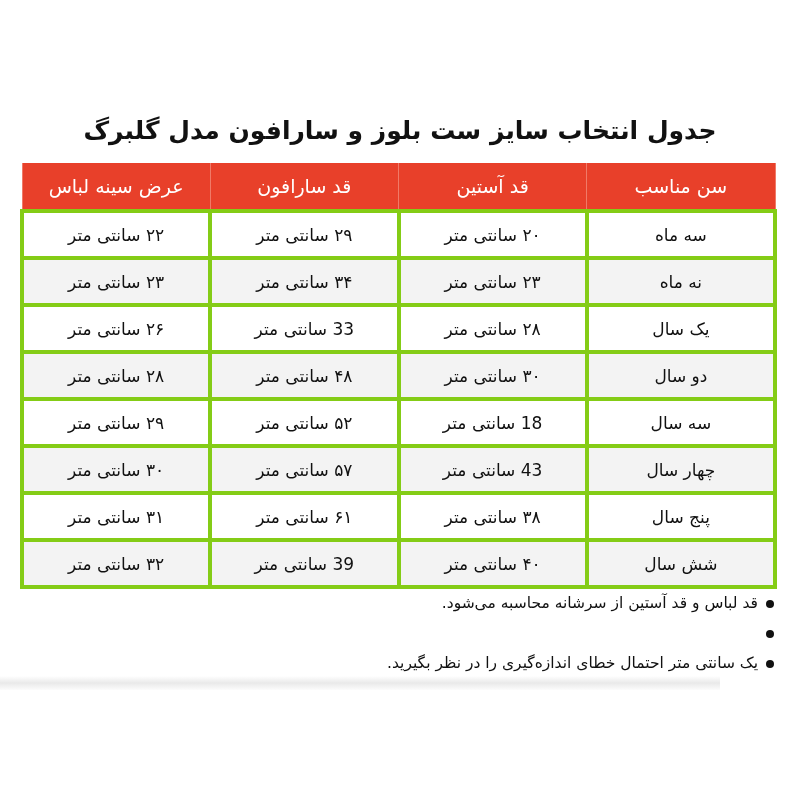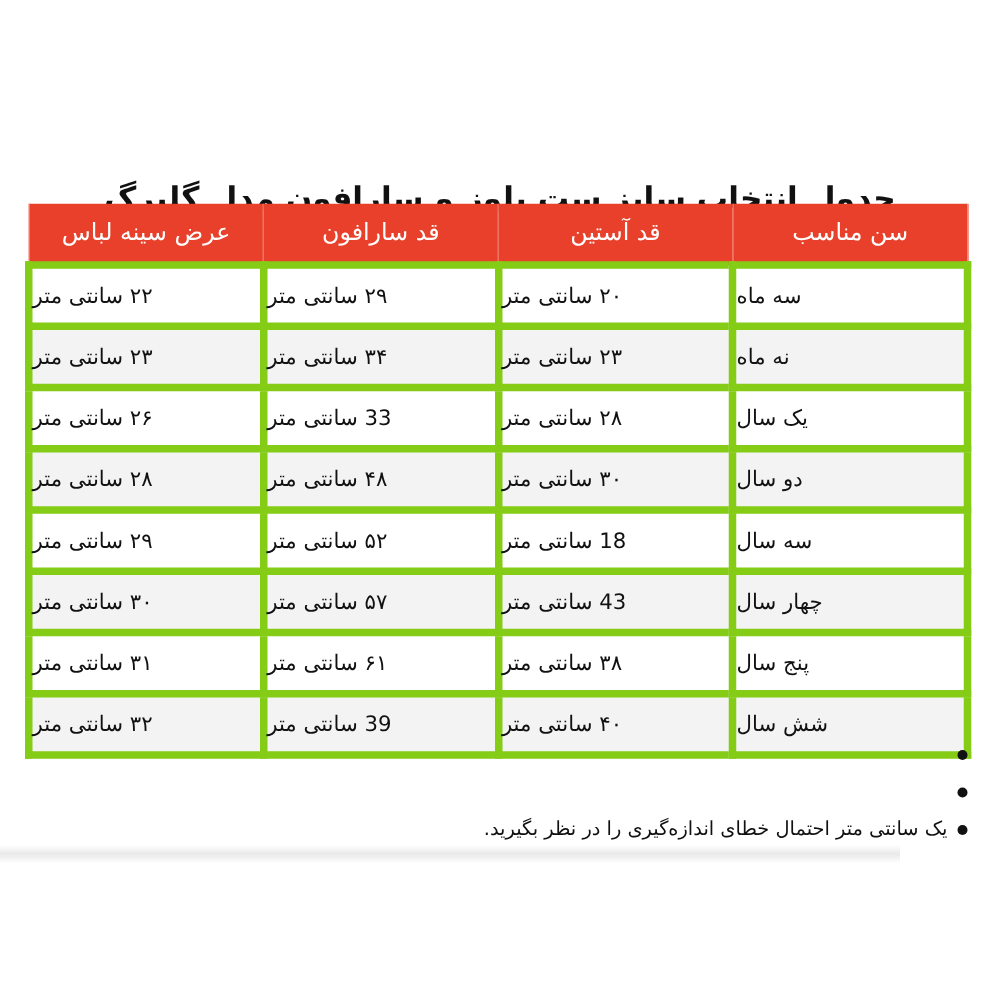--- a/index.html
+++ b/index.html
@@ -18,21 +18,20 @@
     .title {
       position: absolute;
       top: 116px;
       left: 0;
       width: 800px;
       text-align: center;
       font-size: 25px;
       font-weight: bold;
       direction: rtl;
       color: #111;
-      margin-top: 28px;
     }
     .size-table {
       position: absolute;
       top: 163px;
       left: 20px;
       width: 757px;
       border-collapse: collapse;
       direction: rtl;
       table-layout: fixed;
     }
@@ -42,22 +41,22 @@
       font-weight: normal;
       color: #fff;
       border-left: 1px solid #f07a68;
       border-right: 1px solid #f07a68;
       padding: 0;
     }
     .size-table thead tr { background: #e8402a; }
     .size-table td {
       height: 43px;
       font-size: 17px;
-      text-align: left;
-      border: 6px solid #84cc16;
+      text-align: center;
+      border: 4px solid #84cc16;
       padding: 0;
       color: #111;
     }
     .size-table tbody tr:nth-child(odd) { background: #ffffff; }
     .size-table tbody tr:nth-child(even) { background: #f3f3f3; }
     .notes {
       position: absolute;
       top: 588px;
       right: 26px;
       width: 560px;
@@ -151,21 +150,21 @@
       <td>شش سال</td>
       <td>۴۰ سانتی متر</td>
       <td>39 سانتی متر</td>
       <td>۳۲ سانتی متر</td>
     </tr>
   </tbody>
 </table>
 
 <ul class="notes">
   <li>
-    <span class="bullet"></span>
+    <span class="bullet"></span><span>قد لباس و قد آستین از سرشانه محاسبه می‌شود.</span>
   </li>
   <li>
     <span class="bullet"></span>
   </li>
   <li>
     <span class="bullet"></span><span>یک سانتی متر احتمال خطای اندازه‌گیری را در نظر بگیرید.</span>
   </li>
 </ul>
 
 <div class="fade-band"></div>

